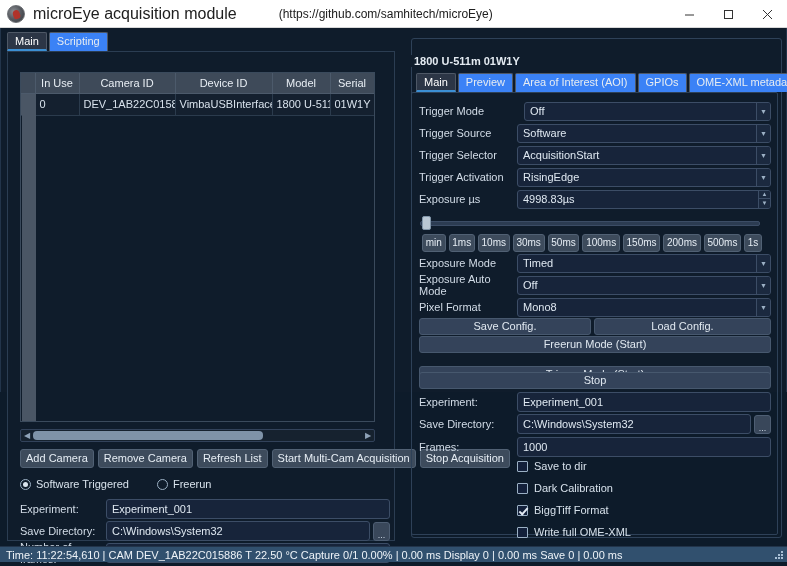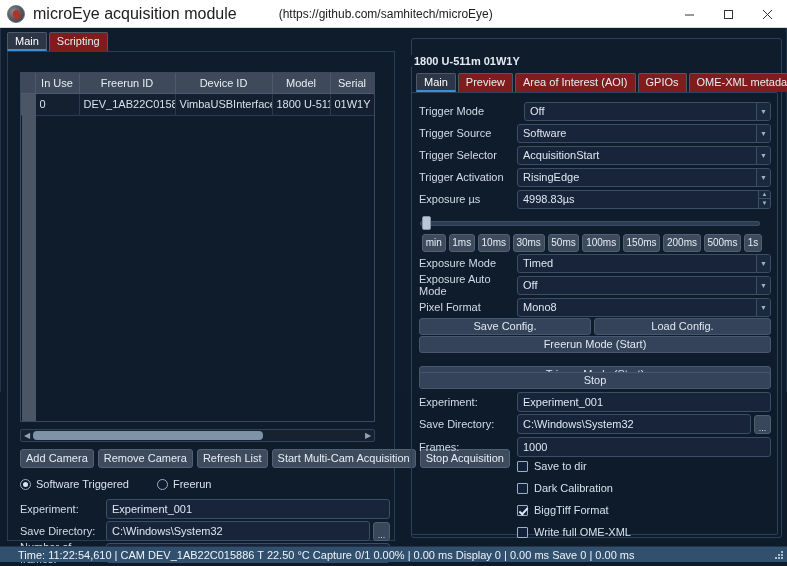--- a/index.html
+++ b/index.html
@@ -84,21 +84,21 @@
   .tabstrip {
     position: absolute;
     left: 6px; top: 4px;
     display: flex;
     gap: 2px;
   }
   .tab {
     padding: 2px 7px 3px 7px;
     font-size: 11px;
     color: #e6ecf2;
-    background: #7f1d1d;
+    background: #3b82f6;
     border: 1px solid #4e5866;
     border-bottom: none;
     border-radius: 2px 2px 0 0;
     line-height: 13px;
     white-space: nowrap;
   }
   .tab.active {
     background: #2c3646;
     color: #ffffff;
     border-bottom: 2px solid #3b8fd4;
@@ -444,21 +444,21 @@
   .statusbar {
     position: absolute;
     left: 0; top: 546px;
     width: 787px; height: 16px;
     background: #31506e;
     border-top: 1px solid #22344a;
     display: flex;
     align-items: center;
     color: #eef3f8;
     font-size: 11px;
-    padding-left: 18px;
+    padding-left: 6px;
   }
   .sb-grip {
     position: absolute;
     right: 3px; bottom: 2px;
     width: 12px; height: 12px;
   }
 </style>
 </head>
 <body>
 
@@ -505,21 +505,21 @@
             <col style="width:44px">
             <col style="width:96px">
           <col style="width:97px">
             <col style="width:58px">
             <col style="width:44px">
         </colgroup>
         <thead>
           <tr>
             <th class="corner"></th>
             <th>In Use</th>
-            <th>Freerun ID</th>
+            <th>Camera ID</th>
             <th>Device ID</th>
             <th>Model</th>
             <th>Serial</th>
           </tr>
         </thead>
         <tbody>
           <tr>
             <td class="rowhead">1</td>
             <td>0</td>
             <td>DEV_1AB22C015886</td>

